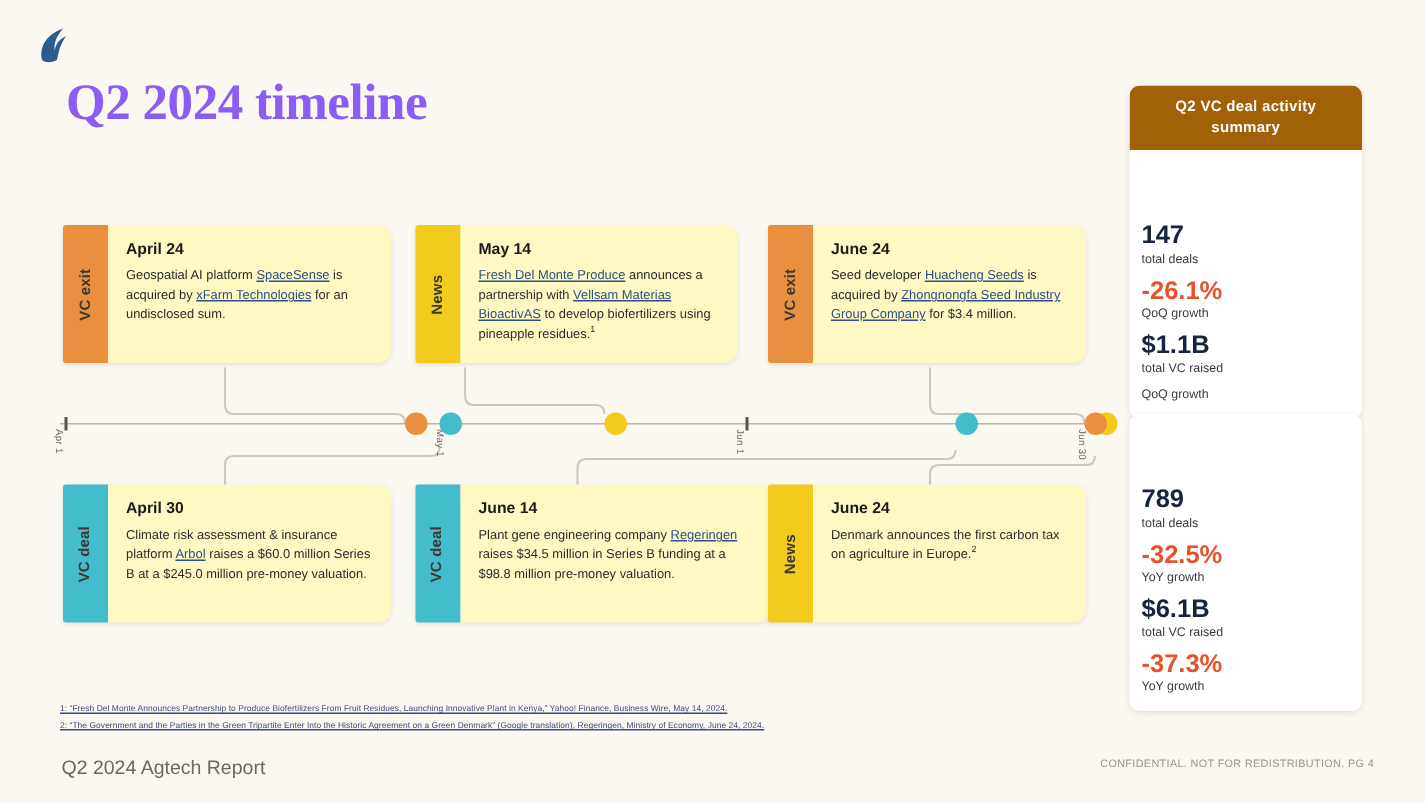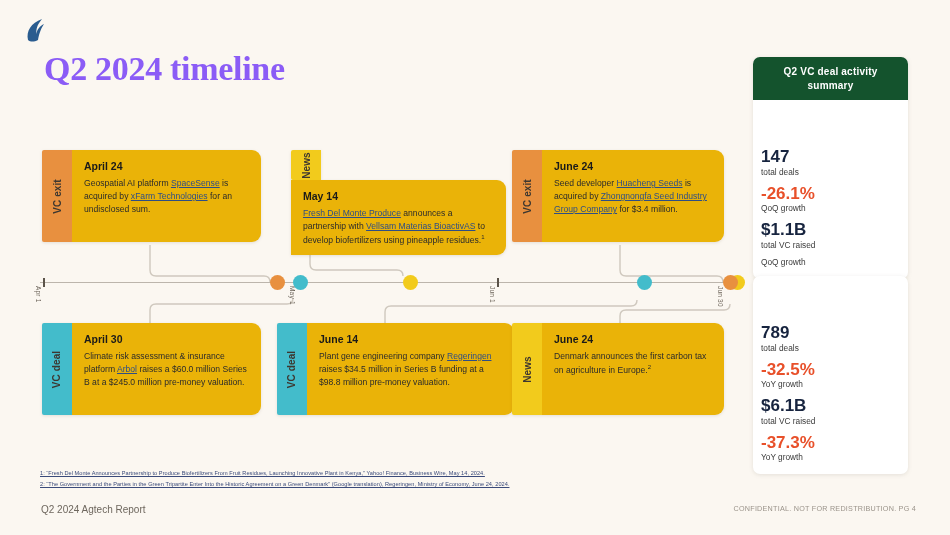--- a/index.html
+++ b/index.html
@@ -45,56 +45,56 @@
   .card-tab{
     width:30px;flex:0 0 30px;
     display:flex;align-items:center;justify-content:center;
     border-radius:2px 0 0 2px;
   }
   .card-tab span{
     transform:rotate(-90deg);white-space:nowrap;
     font-size:10px;font-weight:bold;color:#3D3730;letter-spacing:.1px;
   }
   .card-body{
-    flex:1;background:#eab308;
+    flex:1;background:#fef9c3;
     border-radius:0 9px 9px 0;
     padding:10px 14px 8px 12px;
     box-sizing:border-box;
   }
   .card-date{font-size:10.5px;font-weight:bold;color:#1A1A1A;margin-bottom:5px;}
   .card-text{font-size:8.6px;line-height:1.52;color:#2B2B2B;}
   .card-text a{color:#2E4E86;text-decoration:underline;}
   sup{font-size:6px;}
 
   
   .panel{
     position:absolute;width:155px;
     background:#FFFFFF;border-radius:7px;
     filter:drop-shadow(0 1px 2px rgba(80,70,55,.13));
     overflow:hidden;
   }
   .panel-head{
-    background:#14532d;color:#FFFFFF;
+    background:#a16207;color:#FFFFFF;
     font-size:10px;font-weight:bold;text-align:center;
     padding:8px 10px;line-height:1.35;letter-spacing:.2px;
   }
   .panel-body{padding:24px 8px 12px;text-align:left;margin-top:20px;}
   .stat{margin-top:7px;}
   .stat:first-child{margin-top:3px;}
   .stat-val{font-size:17px;font-weight:bold;color:#17243F;line-height:1.15;}
   .stat-val.neg{color:#E8502A;}
   .stat-lbl{font-size:8.3px;color:#3A3A3A;margin-top:0px;}
 
   
   .footnotes{position:absolute;left:40px;top:468px;}
   .footnote{
     font-size:5.6px;color:#3A4A7A;text-decoration:underline;
     line-height:1.95;white-space:nowrap;letter-spacing:.05px;
   }
-  .footer-left{position:absolute;left:41px;top:504px;font-size:10px;color:#6E675E;}
+  .footer-left{position:absolute;left:41px;top:504px;font-size:13px;color:#6E675E;}
   .footer-right{position:absolute;right:34px;top:504px;font-size:7.2px;color:#9A938A;letter-spacing:.25px;}
 </style>
 </head>
 <body>
 
 <div class="slide">
 
   <div class="logo">
     <svg width="34" height="34" viewBox="0 0 34 34">
       <path d="M10 26 C8 17 13 9 24 5 C19 11 18 15 18.5 20 C19 15 22 12 26 10 C22 16 21 21 20 26 C16 28 12.5 28 10 26 Z" fill="#2A5C8F"></path>
@@ -144,21 +144,21 @@
   <div id="cards-top">
       <div class="card" style="left: 42px; top: 150px; width: 219px;">
         <div class="card-tab" style="background: rgb(232, 144, 63);">
           <span>VC exit</span>
         </div>
         <div class="card-body">
           <div class="card-date">April 24</div>
           <div class="card-text"><span>Geospatial AI platform </span><a href="#">SpaceSense</a><span> is acquired by </span><a href="#">xFarm Technologies</a><span> for an undisclosed sum.</span></div>
         </div>
       </div>
-      <div class="card" style="left: 291px; top: 150px; width: 215px; flex-direction: column;">
+      <div class="card" style="left: 277px; top: 150px; width: 215px;">
         <div class="card-tab" style="background: rgb(242, 203, 28);">
           <span>News</span>
         </div>
         <div class="card-body">
           <div class="card-date">May 14</div>
           <div class="card-text"><a href="#">Fresh Del Monte Produce</a><span> announces a partnership with </span><a href="#">Vellsam Materias BioactivAS</a><span> to develop biofertilizers using pineapple residues.</span><sup>1</sup></div>
         </div>
       </div>
       <div class="card" style="left: 512px; top: 150px; width: 212px;">
         <div class="card-tab" style="background: rgb(232, 144, 63);">

